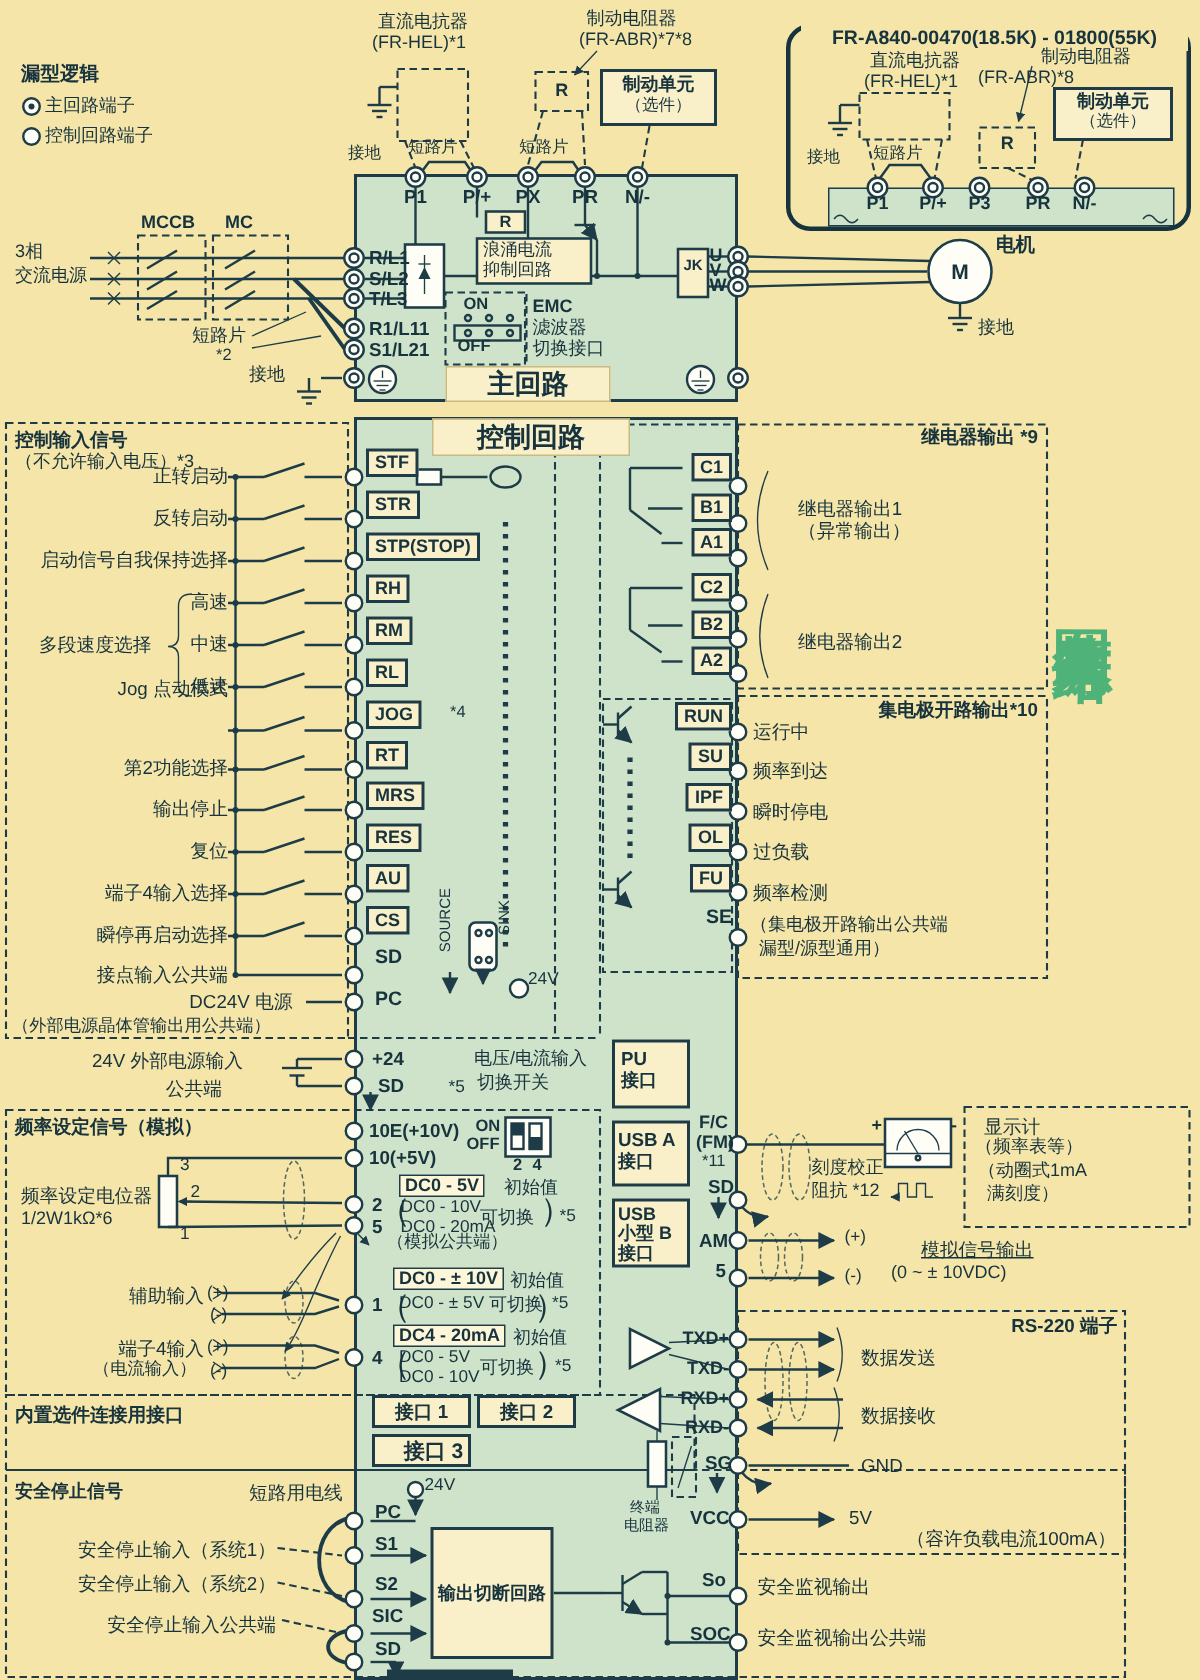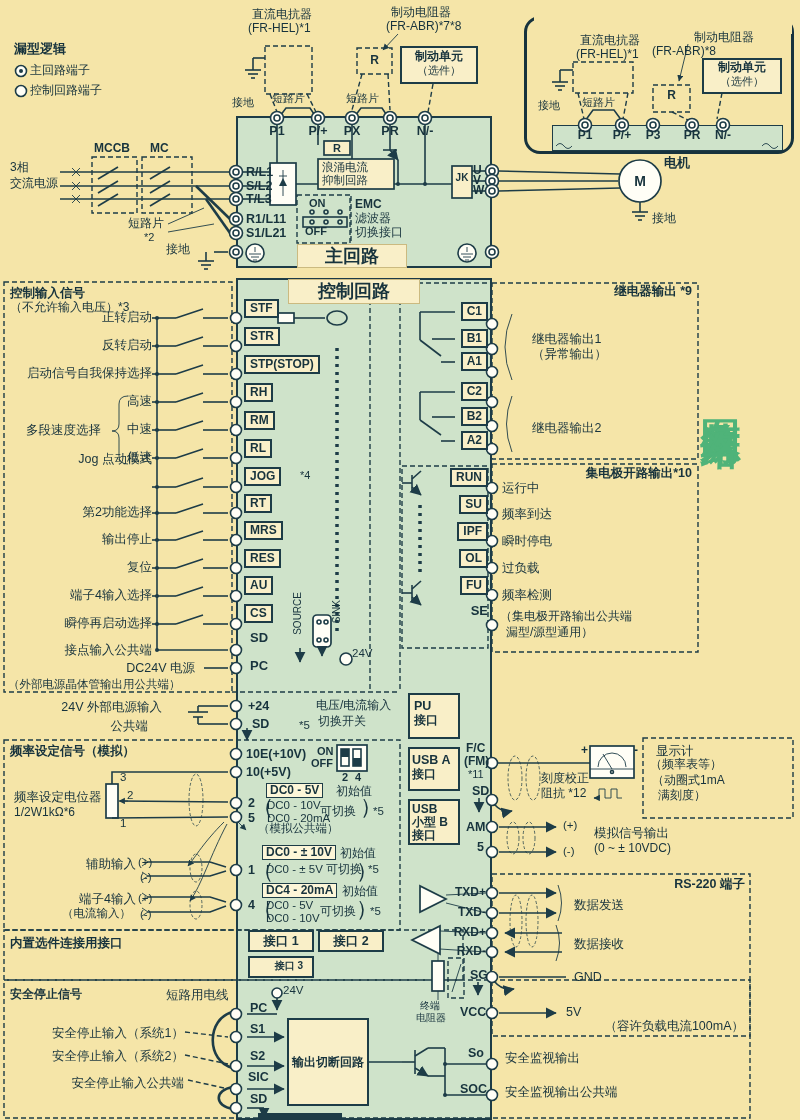--- a/index.html
+++ b/index.html
@@ -467,20 +467,21 @@
     <div class="lbl" style="left: 248px; top: 22px; font-size: 12px;">(FR-HEL)*1</div>
     <div class="lbl" style="left: 232px; top: 96px; font-size: 11px;">接地</div>
     <div class="lbl" style="left: 272px; top: 92px; font-size: 11px;">短路片</div>
     <div class="lbl" style="left: 346px; top: 92px; font-size: 11px;">短路片</div>
     <div class="lbl" style="left: 391px; top: 6px; font-size: 12px;">制动电阻器</div>
     <div class="lbl" style="left: 386px; top: 20px; font-size: 12px;">(FR-ABR)*7*8</div>
     <div class="lbl b" style="left: 357px; top: 54px; font-size: 12px; width: 35px; text-align: center;">R</div>
     <div class="bfbox" style="left: 400px; top: 46px; width: 78px; height: 38px;"></div>
     <div class="lbl b" style="left: 400px; top: 50px; font-size: 12px; width: 78px; text-align: center;">制动单元</div>
     <div class="lbl" style="left: 400px; top: 64px; font-size: 11px; width: 78px; text-align: center;">（选件）</div>
+    <div class="lbl b" style="left: 534px; top: 18px; font-size: 13px; width: 258px; text-align: center;">FR-A840-00470(18.5K) - 01800(55K)</div>
     <div class="lbl" style="left: 580px; top: 34px; font-size: 12px;">直流电抗器</div>
     <div class="lbl" style="left: 576px; top: 48px; font-size: 12px;">(FR-HEL)*1</div>
     <div class="lbl" style="left: 694px; top: 31px; font-size: 12px;">制动电阻器</div>
     <div class="lbl" style="left: 652px; top: 45px; font-size: 12px;">(FR-ABR)*8</div>
     <div class="lbl b" style="left: 653px; top: 89px; font-size: 12px; width: 37px; text-align: center;">R</div>
     <div class="bfbox" style="left: 702px; top: 58px; width: 80px; height: 36px;"></div>
     <div class="lbl b" style="left: 702px; top: 61px; font-size: 12px; width: 80px; text-align: center;">制动单元</div>
     <div class="lbl" style="left: 702px; top: 75px; font-size: 11px; width: 80px; text-align: center;">（选件）</div>
     <div class="lbl" style="left: 538px; top: 99px; font-size: 11px;">接地</div>
     <div class="lbl" style="left: 582px; top: 96px; font-size: 11px;">短路片</div>
@@ -647,21 +648,21 @@
     <div class="lbl b" style="left: 581px; top: 744px; font-size: 12px;">+</div>
     <div class="lbl b" style="left: 634px; top: 744px; font-size: 12px;">-</div>
     <div class="lbl" style="left: 656px; top: 744px; font-size: 12.5px;">显示计</div>
     <div class="lbl" style="left: 650px; top: 758px; font-size: 12px;">（频率表等）</div>
     <div class="lbl" style="left: 652px; top: 774px; font-size: 12px;">（动圈式1mA</div>
     <div class="lbl" style="left: 658px; top: 789px; font-size: 12px;">满刻度）</div>
     <div class="lbl b" style="left: 466px; top: 820px; font-size: 12.5px;">AM</div>
     <div class="lbl b" style="left: 477px; top: 840px; font-size: 12.5px;">5</div>
     <div class="lbl" style="left: 563px; top: 819px; font-size: 11.5px;">(+)</div>
     <div class="lbl" style="left: 563px; top: 845px; font-size: 11.5px;">(-)</div>
-    <div class="lbl" style="left: 594px; top: 826px; font-size: 12.5px;">模拟信号输出</div>
+    <div class="lbl" style="left: 614px; top: 826px; font-size: 12.5px; text-decoration: underline;">模拟信号输出</div>
     <div class="lbl" style="left: 594px; top: 842px; font-size: 12px;">(0 ~ ± 10VDC)</div>
     <div class="lbl b" style="right: 55px; top: 877px; font-size: 12.5px;">RS-220 端子</div>
     <div class="lbl b" style="right: 314px; top: 886px; font-size: 12px;">TXD+</div>
     <div class="lbl b" style="right: 314px; top: 906px; font-size: 12px;">TXD-</div>
     <div class="lbl b" style="right: 314px; top: 926px; font-size: 12px;">RXD+</div>
     <div class="lbl b" style="right: 314px; top: 945px; font-size: 12px;">RXD-</div>
     <div class="lbl b" style="left: 470px; top: 968px; font-size: 12.5px;">SG</div>
     <div class="lbl b" style="left: 460px; top: 1005px; font-size: 12.5px;">VCC</div>
     <div class="lbl" style="left: 574px; top: 898px; font-size: 12.5px;">数据发送</div>
     <div class="lbl" style="left: 574px; top: 937px; font-size: 12.5px;">数据接收</div>
@@ -669,21 +670,21 @@
     <div class="lbl" style="left: 566px; top: 1005px; font-size: 12.5px;">5V</div>
     <div class="lbl" style="right: 56px; top: 1019px; font-size: 12.5px;">（容许负载电流100mA）</div>
     <div class="lbl" style="left: 420px; top: 1000px; font-size: 10px;">终端</div>
     <div class="lbl" style="left: 416px; top: 1012px; font-size: 10px;">电阻器</div>
     <div class="lbl b" style="left: 10px; top: 936px; font-size: 12.5px;">内置选件连接用接口</div>
     <div class="bfbox" style="left: 248px; top: 930px; width: 66px; height: 22px;"></div>
     <div class="lbl b" style="left: 248px; top: 934px; font-size: 12.5px; width: 66px; text-align: center;">接口 1</div>
     <div class="bfbox" style="left: 318px; top: 930px; width: 66px; height: 22px;"></div>
     <div class="lbl b" style="left: 318px; top: 934px; font-size: 12.5px; width: 66px; text-align: center;">接口 2</div>
     <div class="bfbox" style="left: 248px; top: 956px; width: 66px; height: 22px;"></div>
-    <div class="lbl b" style="left: 248px; top: 960px; font-size: 10px; width: 82px; text-align: center;">接口 3</div>
+    <div class="lbl b" style="left: 248px; top: 960px; font-size: 14px; width: 82px; text-align: center;">接口 3</div>
     <div class="lbl b" style="left: 10px; top: 988px; font-size: 12px;">安全停止信号</div>
     <div class="lbl" style="left: 166px; top: 988px; font-size: 12.5px;">短路用电线</div>
     <div class="lbl" style="left: 283px; top: 984px; font-size: 11.5px;">24V</div>
     <div class="lbl b" style="left: 250px; top: 1001px; font-size: 12.5px;">PC</div>
     <div class="lbl b" style="left: 250px; top: 1022px; font-size: 12.5px;">S1</div>
     <div class="lbl b" style="left: 250px; top: 1049px; font-size: 12.5px;">S2</div>
     <div class="lbl b" style="left: 248px; top: 1070px; font-size: 12.5px;">SIC</div>
     <div class="lbl b" style="left: 250px; top: 1092px; font-size: 12.5px;">SD</div>
     <div class="lbl" style="right: 616px; top: 1026px; font-size: 12.5px;">安全停止输入（系统1）</div>
     <div class="lbl" style="right: 616px; top: 1049px; font-size: 12.5px;">安全停止输入（系统2）</div>

